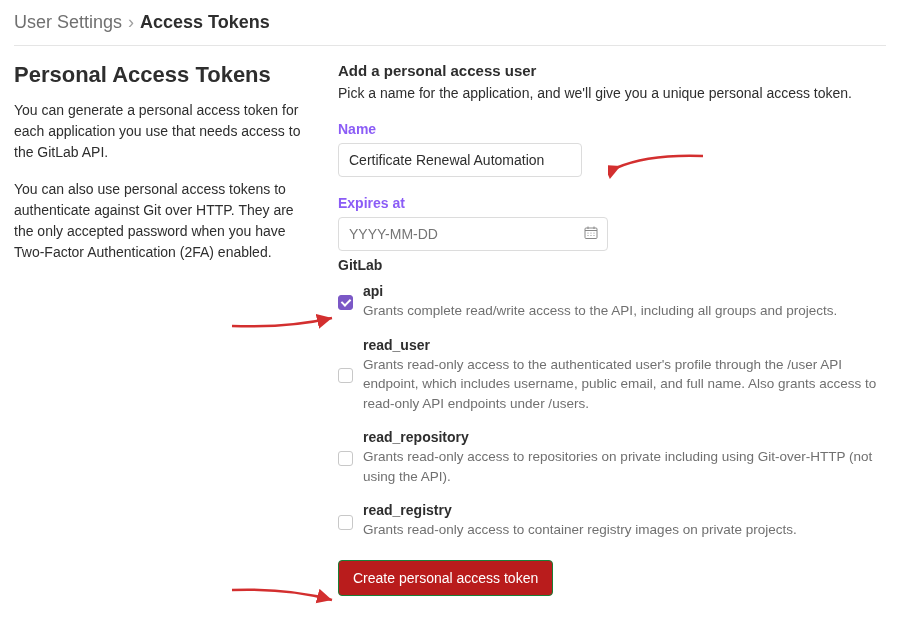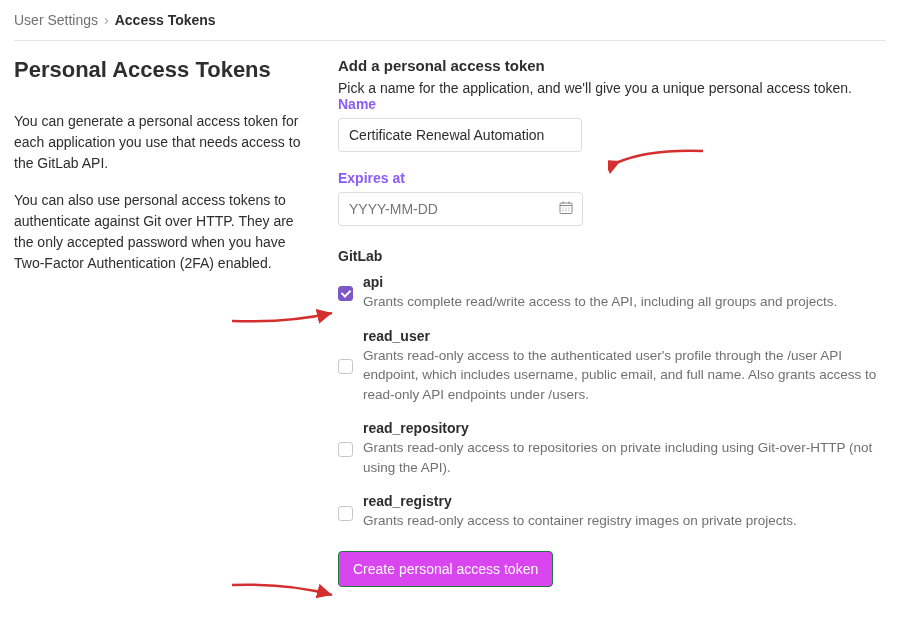--- a/index.html
+++ b/index.html
@@ -7,21 +7,21 @@
     font-family: -apple-system, BlinkMacSystemFont, "Segoe UI", Helvetica, Arial, sans-serif;
     font-size: 14px;
     color: #2e2e2e;
     background: #fff;
     width: 900px;
     height: 624px;
     overflow: hidden;
     padding: 8px 14px;
   }
   .breadcrumb {
-    font-size: 14px;
+    font-size: 18px;
     color: #707070;
     padding: 4px 0 12px 0;
     border-bottom: 1px solid #e5e5e5;
     display: flex;
     align-items: flex-start;
     gap: 6px;
   }
   .breadcrumb .sep { color: #a0a0a0; }
   .breadcrumb .current { color: #2e2e2e; font-weight: 600; }
   .content {
@@ -29,21 +29,21 @@
     gap: 24px;
     padding-top: 16px;
   }
   .leftcol {
     width: 300px;
     flex-shrink: 0;
   }
   .leftcol h1 {
     font-size: 22px;
     font-weight: 600;
-    margin-bottom: 28px;
+    margin-bottom: 12px;
     color: #2e2e2e;
   }
   .leftcol p {
     font-size: 14px;
     line-height: 1.5;
     color: #2e2e2e;
     margin-bottom: 16px;
     margin-top: 12px;
   }
   .rightcol {
@@ -52,42 +52,43 @@
   }
   .rightcol h2 {
     font-size: 15px;
     font-weight: 600;
     margin-bottom: 6px;
     color: #2e2e2e;
   }
   .rightcol .subtext {
     font-size: 14px;
     color: #2e2e2e;
+    margin-bottom: 20px;
   }
   .field-label {
     font-size: 14px;
     font-weight: 600;
     margin-bottom: 6px;
     display: block;
     color: #8b5cf6;
   }
   .text-input {
     width: 244px;
     padding: 8px 10px;
     border: 1px solid #dcdcdc;
     border-radius: 4px;
     font-size: 14px;
     color: #2e2e2e;
     margin-bottom: 18px;
   }
   .text-input::placeholder { color: #aaa; }
   .date-wrap {
     position: relative;
-    width: 245px;
-    margin-bottom: 22px;
+    width: 270px;
+    margin-bottom: 6px;
   }
   .date-input {
     width: 100%;
     padding: 8px 34px 8px 10px;
     border: 1px solid #dcdcdc;
     border-radius: 4px;
     font-size: 14px;
     color: #2e2e2e;
   }
   .cal-icon {
@@ -142,21 +143,21 @@
     color: #2e2e2e;
     margin-bottom: 2px;
   }
   .scope-desc {
     font-size: 13.5px;
     color: #707070;
     line-height: 1.45;
   }
   .create-btn {
     display: inline-block;
-    background: #d946ef;
+    background: #b91c1c;
     border: 1px solid #1a7f37;
     color: #fff;
     font-size: 14px;
     padding: 9px 14px;
     border-radius: 4px;
     cursor: pointer;
     margin-top: 4px;
   }
   
   .arrow {
@@ -175,21 +176,21 @@
 
 <div class="content">
 
   <div class="leftcol">
     <h1>Personal Access Tokens</h1>
     <p>You can generate a personal access token for each application you use that needs access to the GitLab API.</p>
     <p>You can also use personal access tokens to authenticate against Git over HTTP. They are the only accepted password when you have Two-Factor Authentication (2FA) enabled.</p>
   </div>
 
   <div class="rightcol">
-    <h2>Add a personal access token</h2>
+    <h2>Add a personal access user</h2>
     <div class="subtext">Pick a name for the application, and we'll give you a unique personal access token.</div>
 
     <label class="field-label">Name</label>
     <input class="text-input" type="text" value="Certificate Renewal Automation" style="">
 
     <label class="field-label">Expires at</label>
     <div class="date-wrap">
       <input class="date-input" type="text" placeholder="YYYY-MM-DD" style="">
       <span class="cal-icon">
         <svg width="14" height="14" viewBox="0 0 14 14" fill="none">

